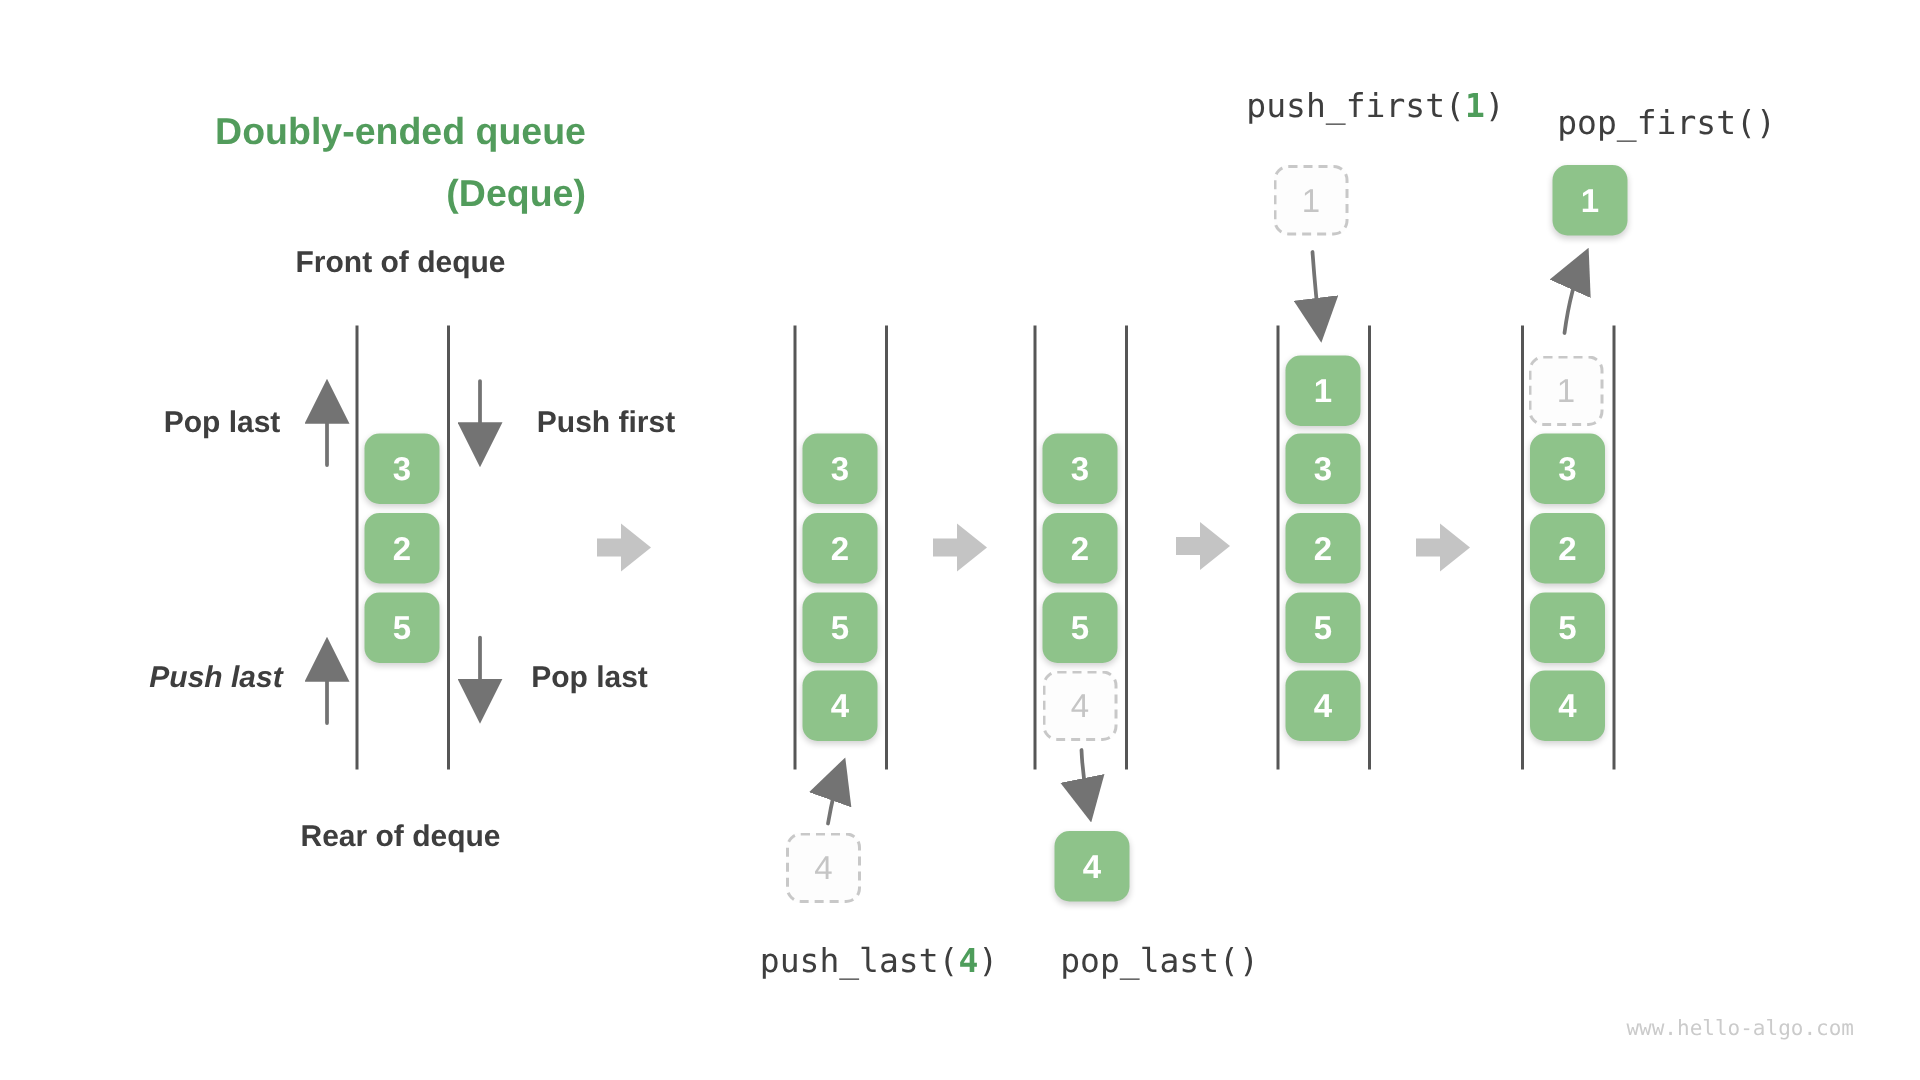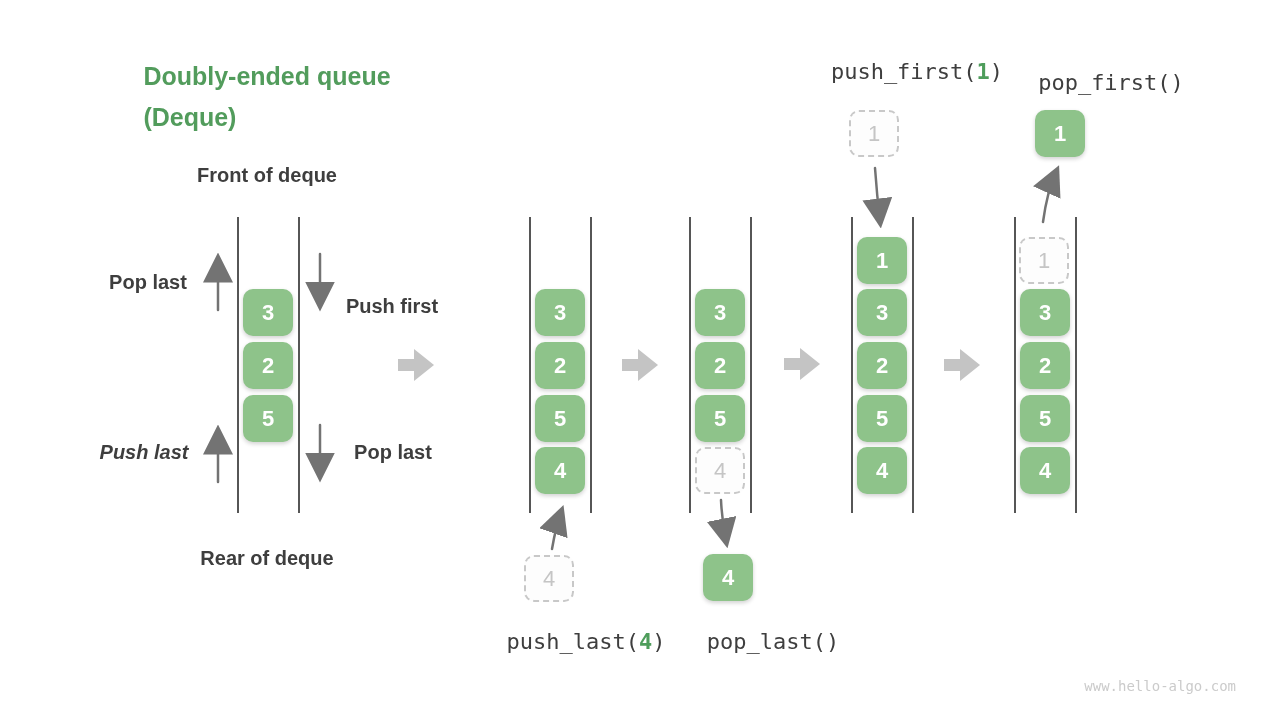--- a/index.html
+++ b/index.html
@@ -3,22 +3,22 @@
 <meta charset="utf-8">
 <style>
   html,body { margin:0; padding:0; background:#ffffff; }
   #canvas {
     position:relative; width:1280px; height:720px; background:#ffffff;
     overflow:hidden; font-family:"Liberation Sans", sans-serif;
   }
   #arrows { position:absolute; left:0; top:0; width:1280px; height:720px; pointer-events:none; }
 
   .title {
-    position:absolute; left:267px; top:56px; transform:translateX(-50%);
-    text-align:left; font-weight:700; font-size:25px; line-height:41px;
+    position:absolute; left:267px; top:68px; transform:translateX(-50%);
+    text-align:right; font-weight:700; font-size:25px; line-height:41px;
     color:var(--title-green); white-space:nowrap;
   }
   .blabel {
     position:absolute; transform:translateX(-50%); white-space:nowrap;
     font-weight:700; font-size:20px; color:var(--text-dark);
   }
   .wall {
     position:absolute; top:217px; height:296px; width:1.5px;
     background:var(--wall);
   }
@@ -79,21 +79,21 @@
 
   <div class="title">
     <div>Doubly-ended queue</div>
     <div>(Deque)</div>
   </div>
 
   <div class="blabel" style="left:267px; top:164px;">Front of deque</div>
   <div class="blabel" style="left:267px; top:547px;">Rear of deque</div>
 
   <div class="blabel" style="left:148px; top:271px;">Pop last</div>
-  <div class="blabel" style="left:392px; top:271px;margin-top:24px;">Push first</div>
+  <div class="blabel" style="left:404px; top:271px;">Push first</div>
   <div class="blabel" style="left:144px; top:441px;font-style:italic;">Push last</div>
   <div class="blabel" style="left:393px; top:441px;">Pop last</div>
 
   <div>
     <div class="wall" style="left:237px;"></div>
     <div class="wall" style="left:298px;"></div>
     <div class="cell" style="left:243px; top:289px;">3</div>
     <div class="cell" style="left:243px; top:342px;">2</div>
     <div class="cell" style="left:243px; top:395px;">5</div>
   </div>

